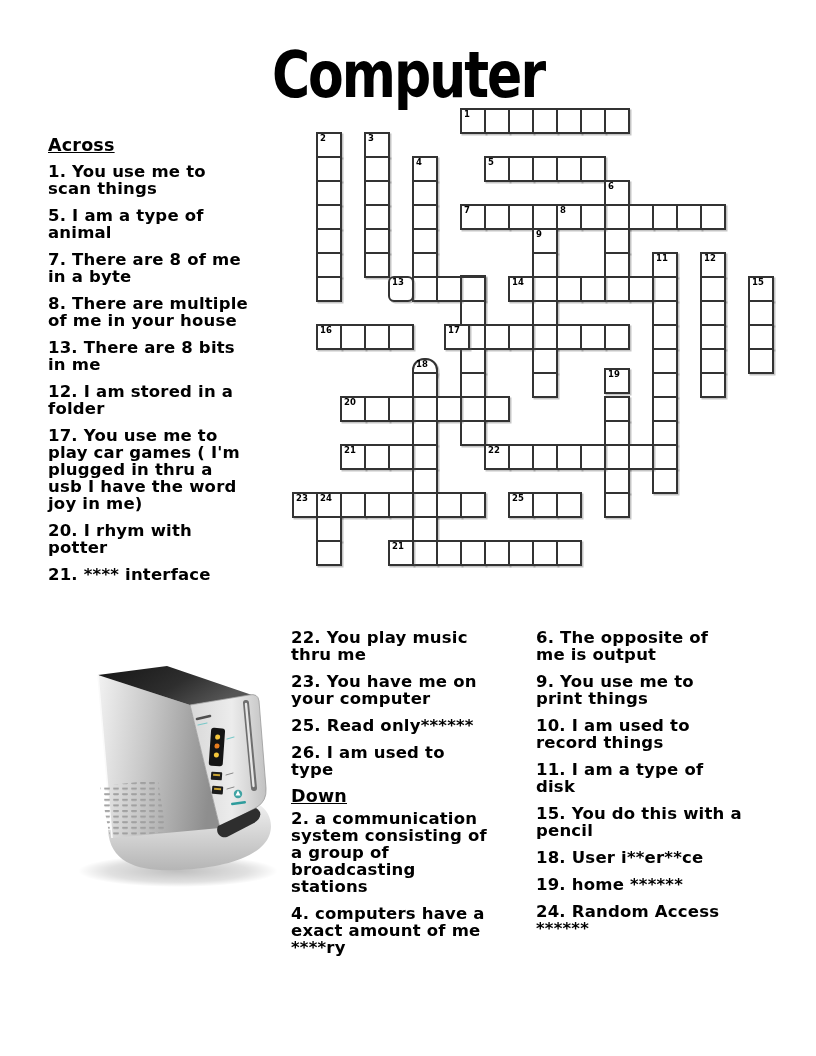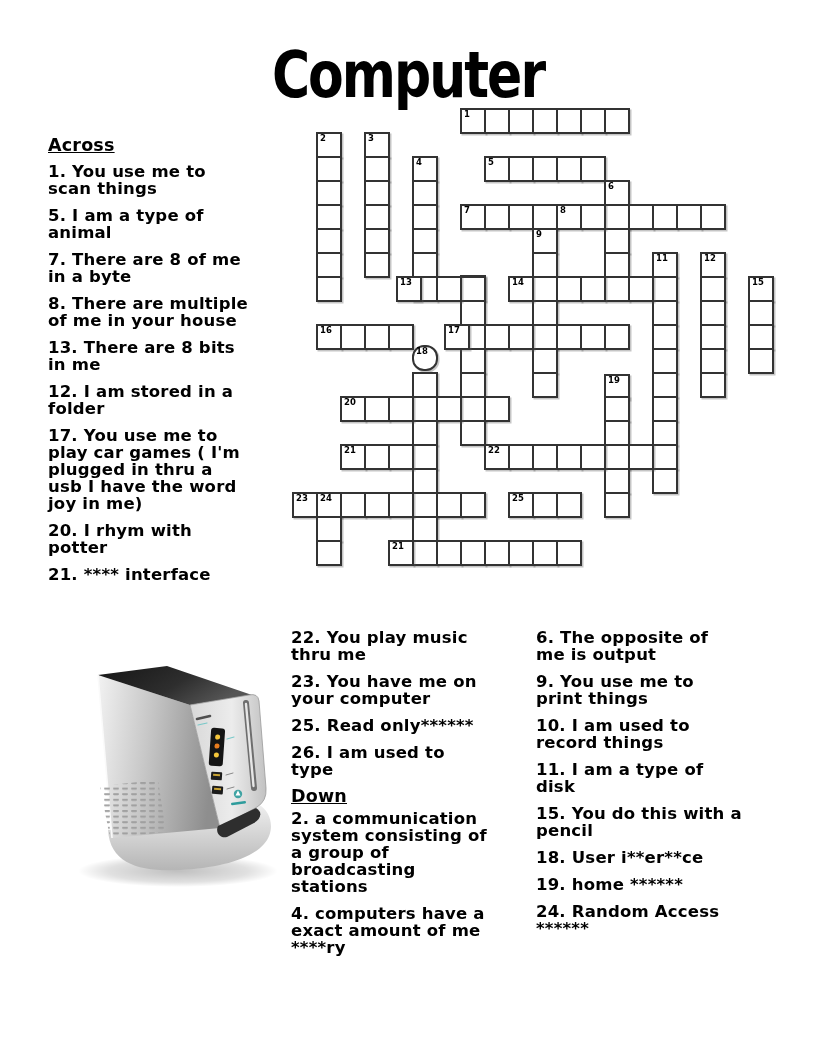--- a/index.html
+++ b/index.html
@@ -141,21 +141,21 @@
       <div class="cell" style="left: 360px; top: 336px;"></div>
       <div class="cell" style="left: 360px; top: 360px;"></div>
       <div class="cell" style="left: 408px; top: 144px;">
         <span class="cellnum">12</span>
       </div>
       <div class="cell" style="left: 408px; top: 168px;"></div>
       <div class="cell" style="left: 408px; top: 192px;"></div>
       <div class="cell" style="left: 408px; top: 216px;"></div>
       <div class="cell" style="left: 408px; top: 240px;"></div>
       <div class="cell" style="left: 408px; top: 264px;"></div>
-      <div class="cell" style="left: 104px; top: 168px;">
+      <div class="cell" style="left: 96px; top: 168px; border-radius: 6px;">
         <span class="cellnum">13</span>
       </div>
       <div class="cell" style="left: 144px; top: 168px;"></div>
       <div class="cell" style="left: 216px; top: 168px;">
         <span class="cellnum">14</span>
       </div>
       <div class="cell" style="left: 264px; top: 168px;"></div>
       <div class="cell" style="left: 288px; top: 168px;"></div>
       <div class="cell" style="left: 336px; top: 168px;"></div>
       <div class="cell" style="left: 456px; top: 168px;">
@@ -171,32 +171,32 @@
       <div class="cell" style="left: 72px; top: 216px;"></div>
       <div class="cell" style="left: 96px; top: 216px;"></div>
       <div class="cell" style="left: 152px; top: 216px;">
         <span class="cellnum">17</span>
       </div>
       <div class="cell" style="left: 192px; top: 216px;"></div>
       <div class="cell" style="left: 216px; top: 216px;"></div>
       <div class="cell" style="left: 264px; top: 216px;"></div>
       <div class="cell" style="left: 288px; top: 216px;"></div>
       <div class="cell" style="left: 312px; top: 216px;"></div>
-      <div class="cell" style="left: 120px; top: 237px; border-radius: 12px;">
+      <div class="cell" style="left: 120px; top: 250px; border-radius: 12px;">
         <span class="cellnum">18</span>
       </div>
       <div class="cell" style="left: 120px; top: 264px;"></div>
       <div class="cell" style="left: 120px; top: 288px;"></div>
       <div class="cell" style="left: 120px; top: 312px;"></div>
       <div class="cell" style="left: 120px; top: 336px;"></div>
       <div class="cell" style="left: 120px; top: 360px;"></div>
       <div class="cell" style="left: 120px; top: 384px;"></div>
       <div class="cell" style="left: 120px; top: 408px;"></div>
       <div class="cell" style="left: 120px; top: 432px;"></div>
-      <div class="cell" style="left: 312px; top: 266px;">
+      <div class="cell" style="left: 312px; top: 260px;">
         <span class="cellnum">19</span>
       </div>
       <div class="cell" style="left: 312px; top: 288px;"></div>
       <div class="cell" style="left: 312px; top: 312px;"></div>
       <div class="cell" style="left: 312px; top: 336px;"></div>
       <div class="cell" style="left: 312px; top: 360px;"></div>
       <div class="cell" style="left: 312px; top: 384px;"></div>
       <div class="cell" style="left: 48px; top: 288px;">
         <span class="cellnum">20</span>
       </div>

